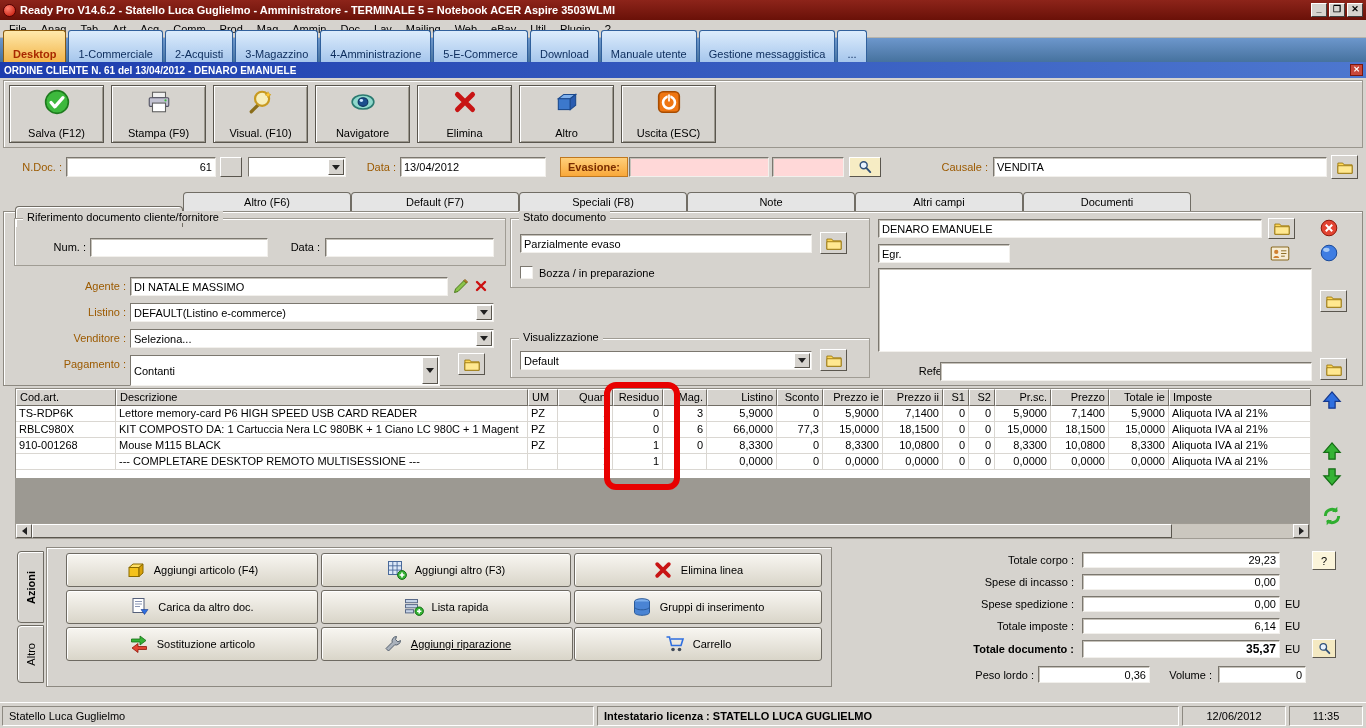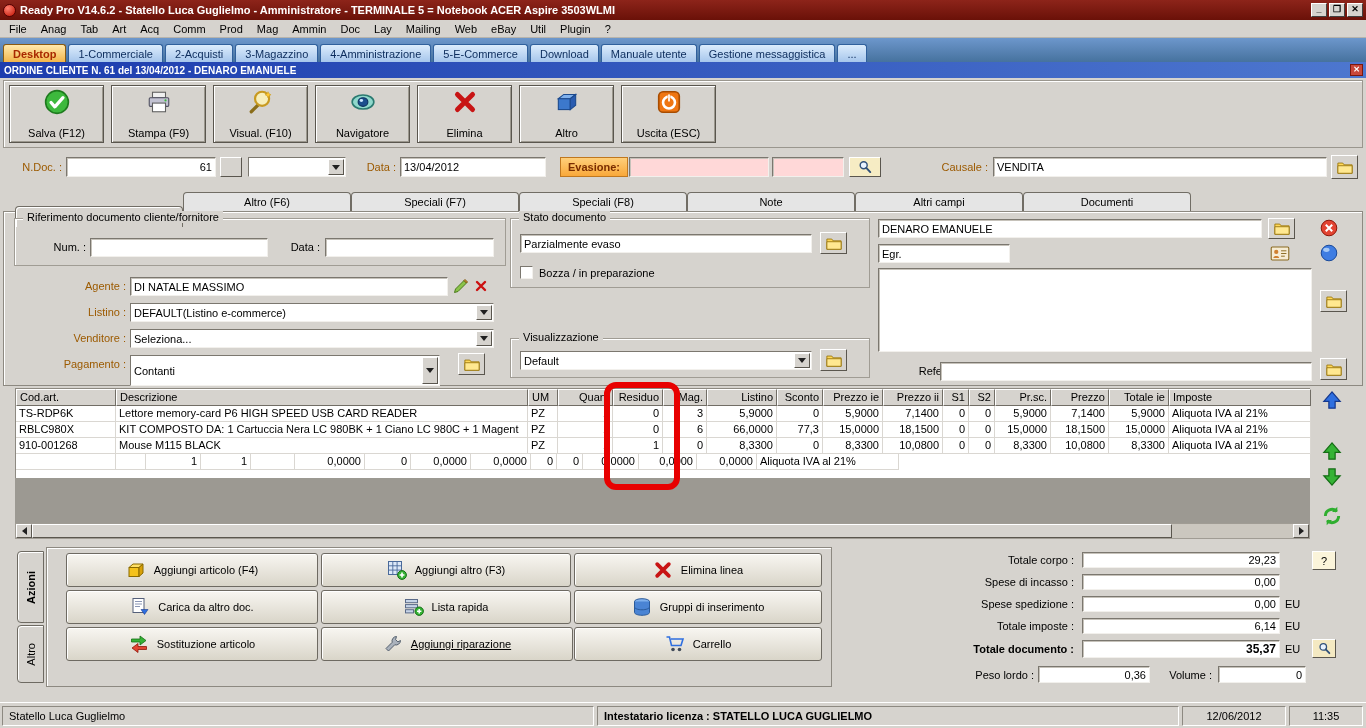--- a/index.html
+++ b/index.html
@@ -8,21 +8,21 @@
 .ic{display:inline-flex;}
 .ic svg{width:100%;height:100%;display:block;}
 .titlebar{position:absolute;left:0;top:0;width:1366px;height:20px;background:linear-gradient(#8d241a,#6a1108);display:flex;align-items:center;padding:0 3px;gap:4px;}
 .app-icon{width:13px;height:13px;border-radius:50%;background:radial-gradient(circle at 35% 30%,#ff8070,#c01000);border:1px solid #500;}
 .title-text{color:#fff;font-weight:bold;white-space:nowrap;}
 .win-controls{margin-left:auto;display:flex;gap:2px;}
 .win-btn{width:16px;height:14px;background:#d6d3ce;border:1px solid;border-color:#fff #404040 #404040 #fff;font-size:9px;line-height:11px;text-align:center;font-weight:bold;}
 .menubar{position:absolute;left:0;top:20px;width:1366px;height:18px;background:#d6d3ce;display:flex;align-items:center;padding-left:2px;border-bottom:1px solid #b8b4ac;}
 .menu-item{padding:1px 7px;white-space:nowrap;}
 .wsbar{position:absolute;left:0;top:38px;width:1366px;height:24px;background:linear-gradient(#6d97cc,#46729e);display:flex;align-items:flex-end;padding-left:3px;gap:2px;}
-.ws-tab{background:linear-gradient(#dcecfc,#a6c6ec);border:1px solid #30609c;border-bottom:none;border-radius:3px 3px 0 0;padding:3px 9px 2px;color:#0c2c5c;white-space:nowrap;}
+.ws-tab{background:linear-gradient(#dcecfc,#a6c6ec);border:1px solid #30609c;border-bottom:none;border-radius:3px 3px 0 0;padding:17px 9px 2px;color:#0c2c5c;white-space:nowrap;}
 .ws-tab.active{background:linear-gradient(#ffe9ac,#f2b54a);color:#a82800;font-weight:bold;border-color:#8a5a10;}
 .docbar{position:absolute;left:0;top:62px;width:1366px;height:16px;background:linear-gradient(90deg,#1c3cae,#4d77cf);color:#fff;font-weight:bold;font-size:10px;display:flex;align-items:center;padding-left:4px;}
 .docbar-close{margin-left:auto;margin-right:3px;width:13px;height:12px;background:#c8473a;border:1px solid #7a180e;color:#fff;font-size:8px;line-height:10px;text-align:center;font-weight:bold;}
 .toolbar-panel{position:absolute;left:3px;top:80px;width:1360px;height:68px;background:#d6d3ce;border:1px solid #9a968e;box-shadow:inset 1px 1px 0 #fff;display:flex;align-items:center;padding-left:5px;gap:7px;}
 .tb-btn{width:95px;height:58px;background:#d6d3ce;border:1px solid #5a564e;box-shadow:inset 1px 1px 0 #fff,inset -1px -1px 0 #9c988e;display:flex;flex-direction:column;align-items:center;justify-content:center;gap:12px;}
 .tb-btn .ic{width:26px;height:26px;}
 .sunken{background:#fff;border:1px solid;border-color:#7b776f #f2f0ec #f2f0ec #7b776f;box-shadow:inset 1px 1px 0 #c6c2ba;}
 .fld{position:absolute;display:flex;align-items:center;padding:0 3px;white-space:nowrap;overflow:hidden;}
 .fld.right{justify-content:flex-end;}
 .pink{background:#ffd8d8;}
@@ -230,21 +230,21 @@
           <path d="M1 4.5V2h5.5l1.5 2h9v9.5H1z" fill="#ffd858" stroke="#9a7610"></path>
           <path d="M1 5h16v8.5H1z" fill="#ffe890" stroke="#9a7610"></path>
         </svg>
       </span>
     </div>
 
   <div class="content-panel"></div>
   <div class="dtabs" id="detailtabs">
       <span class="dtab active">Doc. (F5)</span>
       <span class="dtab">Altro (F6)</span>
-      <span class="dtab">Speciali (F7)</span>
+      <span class="dtab">Default (F7)</span>
       <span class="dtab">Speciali (F8)</span>
       <span class="dtab">Note</span>
       <span class="dtab">Altri campi</span>
       <span class="dtab">Documenti</span>
     </div>
 
   <div class="groupbox" style="left:14px;top:218px;width:492px;height:48px;">
       <span class="legend">Riferimento documento cliente/fornitore</span>
     </div>
   <span class="lbl" style="left:24px;top:241px;width:62px;text-align:right;">Num. :</span>
@@ -460,20 +460,21 @@
           <div class="g-cell" style="width: 60px; text-align: right;">10,0800</div>
           <div class="g-cell" style="width: 26px; text-align: right;">0</div>
           <div class="g-cell" style="width: 26px; text-align: right;">0</div>
           <div class="g-cell" style="width: 56px; text-align: right;">8,3300</div>
           <div class="g-cell" style="width: 58px; text-align: right;">10,0800</div>
           <div class="g-cell" style="width: 60px; text-align: right;">8,3300</div>
           <div class="g-cell" style="width: 142px; text-align: left;">Aliquota IVA al 21%</div>
         </div>
         <div class="g-row">
           <div class="g-cell" style="width: 100px; text-align: left;"></div>
+          <div class="g-cell" style="width: 412px; text-align: left;">--- COMPLETARE DESKTOP REMOTO MULTISESSIONE ---</div>
           <div class="g-cell" style="width: 30px; text-align: left;"></div>
           <div class="g-cell" style="width: 55px; text-align: right;">1</div>
           <div class="g-cell" style="width: 50px; text-align: right;">1</div>
           <div class="g-cell" style="width: 44px; text-align: right;"></div>
           <div class="g-cell" style="width: 70px; text-align: right;">0,0000</div>
           <div class="g-cell" style="width: 46px; text-align: right;">0</div>
           <div class="g-cell" style="width: 60px; text-align: right;">0,0000</div>
           <div class="g-cell" style="width: 60px; text-align: right;">0,0000</div>
           <div class="g-cell" style="width: 26px; text-align: right;">0</div>
           <div class="g-cell" style="width: 26px; text-align: right;">0</div>

